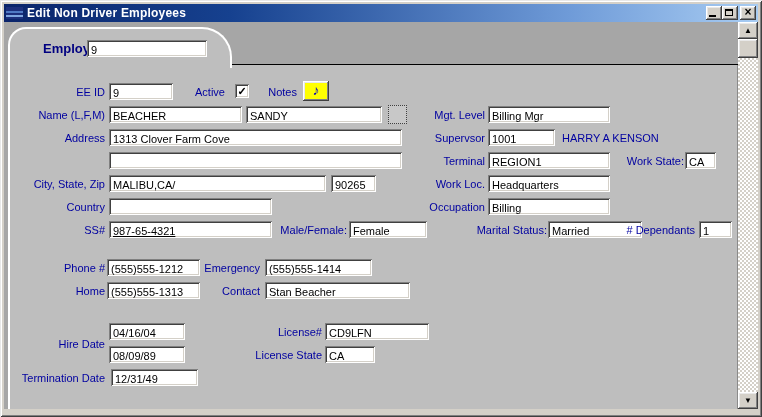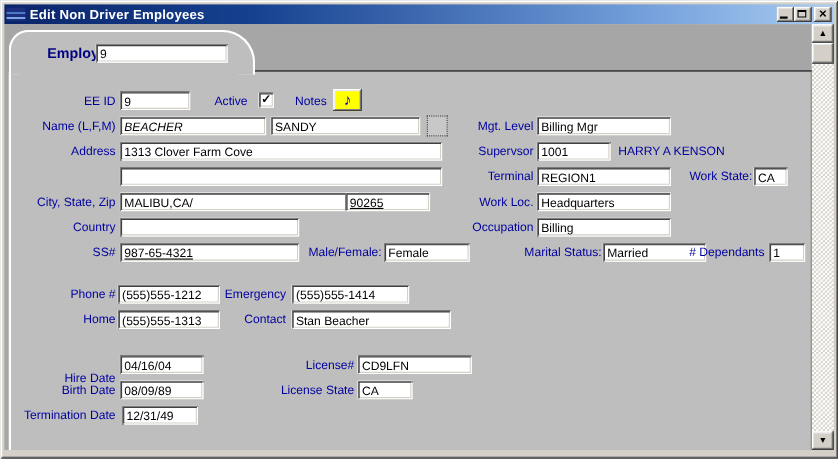--- a/index.html
+++ b/index.html
@@ -96,41 +96,41 @@
       <div class="lbl" style="left:125px;top:20px;width:90px;">Active</div>
       <div class="checkbox" style="left:225px;top:19px;">
         <span>✓</span>
       </div>
       <div class="lbl" style="left:197px;top:20px;width:90px;">Notes</div>
       <div class="notes-btn" style="left:293px;top:16px;">
         <span>♪</span>
       </div>
 
       <div class="lbl" style="left:3px;top:43px;width:92px;">Name (L,F,M)</div>
-      <input class="tbox" style="left: 99px; top: 41px; width: 133px; font-style: italic;" value="BEACHER">
+      <input class="tbox" style="left: 99px; top: 41px; width: 133px;" value="BEACHER">
       <input class="tbox" style="left: 236px; top: 41px; width: 136px;" value="SANDY">
       <div class="dotted-box" style="left:378px;top:40px;"></div>
       <div class="lbl" style="left:385px;top:43px;width:90px;">Mgt. Level</div>
       <input class="tbox" style="left: 478px; top: 41px; width: 122px;" value="Billing Mgr">
 
       <div class="lbl" style="left:3px;top:66px;width:92px;">Address</div>
       <input class="tbox" style="left: 99px; top: 64px; width: 293px;" value="1313 Clover Farm Cove">
       <div class="lbl" style="left:385px;top:66px;width:90px;">Supervsor</div>
       <input class="tbox" style="left: 478px; top: 64px; width: 67px;" value="1001">
       <div class="static-text" style="left:552px;top:67px;">HARRY A KENSON</div>
 
       <input class="tbox" style="left: 99px; top: 87px; width: 293px;" value="">
       <div class="lbl" style="left:385px;top:89px;width:90px;">Terminal</div>
       <input class="tbox" style="left: 478px; top: 87px; width: 122px;" value="REGION1">
       <div class="lbl" style="left:584px;top:89px;width:90px;">Work State:</div>
       <input class="tbox" style="left: 675px; top: 87px; width: 31px;" value="CA">
 
       <div class="lbl" style="left:3px;top:112px;width:92px;">City, State, Zip</div>
       <input class="tbox" style="left: 99px; top: 110px; width: 217px;" value="MALIBU,CA/">
-      <input class="tbox" style="left: 304px; top: 110px; width: 77px; text-decoration: underline;" value="90265">
+      <input class="tbox" style="left: 321px; top: 110px; width: 45px;" value="90265">
       <div class="lbl" style="left:385px;top:112px;width:90px;">Work Loc.</div>
       <input class="tbox" style="left: 478px; top: 110px; width: 122px;" value="Headquarters">
 
       <div class="lbl" style="left:3px;top:135px;width:92px;">Country</div>
       <input class="tbox" style="left: 99px; top: 133px; width: 163px;" value="">
       <div class="lbl" style="left:385px;top:135px;width:90px;">Occupation</div>
       <input class="tbox" style="left: 478px; top: 133px; width: 122px;" value="Billing">
 
       <div class="lbl" style="left:3px;top:158px;width:92px;">SS#</div>
       <input class="tbox" style="left: 99px; top: 156px; width: 163px; text-decoration: underline;" value="987-65-4321">
@@ -149,27 +149,26 @@
       <div class="lbl" style="left:3px;top:219px;width:92px;">Home</div>
       <input class="tbox" style="left: 97px; top: 217px; width: 93px;" value="(555)555-1313">
       <div class="lbl" style="left:160px;top:219px;width:90px;">Contact</div>
       <input class="tbox" style="left: 255px; top: 217px; width: 145px;" value="Stan Beacher">
 
       <div class="lbl" style="left:3px;top:248px;width:92px;margin-top:24px;">Hire Date</div>
       <input class="tbox" style="left: 99px; top: 258px; width: 76px;" value="04/16/04">
       <div class="lbl" style="left:222px;top:260px;width:90px;">License#</div>
       <input class="tbox" style="left: 315px; top: 258px; width: 104px;" value="CD9LFN">
 
-      <div class="lbl" style="left:3px;top:283px;width:92px;">Birth Date</div>
       <input class="tbox" style="left: 99px; top: 281px; width: 76px;" value="08/09/89">
       <div class="lbl" style="left:222px;top:283px;width:90px;">License State</div>
       <input class="tbox" style="left: 315px; top: 281px; width: 50px;" value="CA">
 
       <div class="lbl" style="left:3px;top:306px;width:92px;">Termination Date</div>
-      <input class="tbox" style="left: 101px; top: 304px; width: 69px;" value="12/31/49">
+      <input class="tbox" style="left: 101px; top: 304px; width: 87px;" value="12/31/49">
 
     </div>
 
     <div class="scrollbar">
       <div class="sb-btn sb-up">
         <span>▲</span>
       </div>
       <div class="sb-thumb"></div>
       <div class="sb-btn sb-down">
         <span>▼</span>

